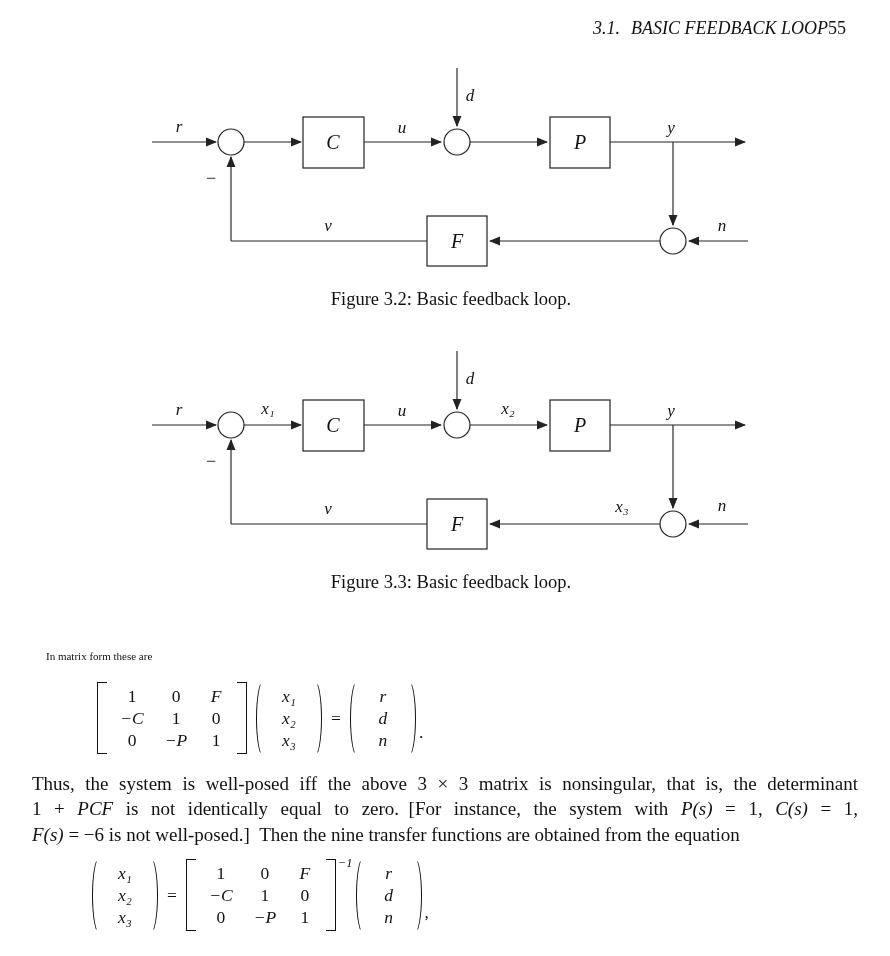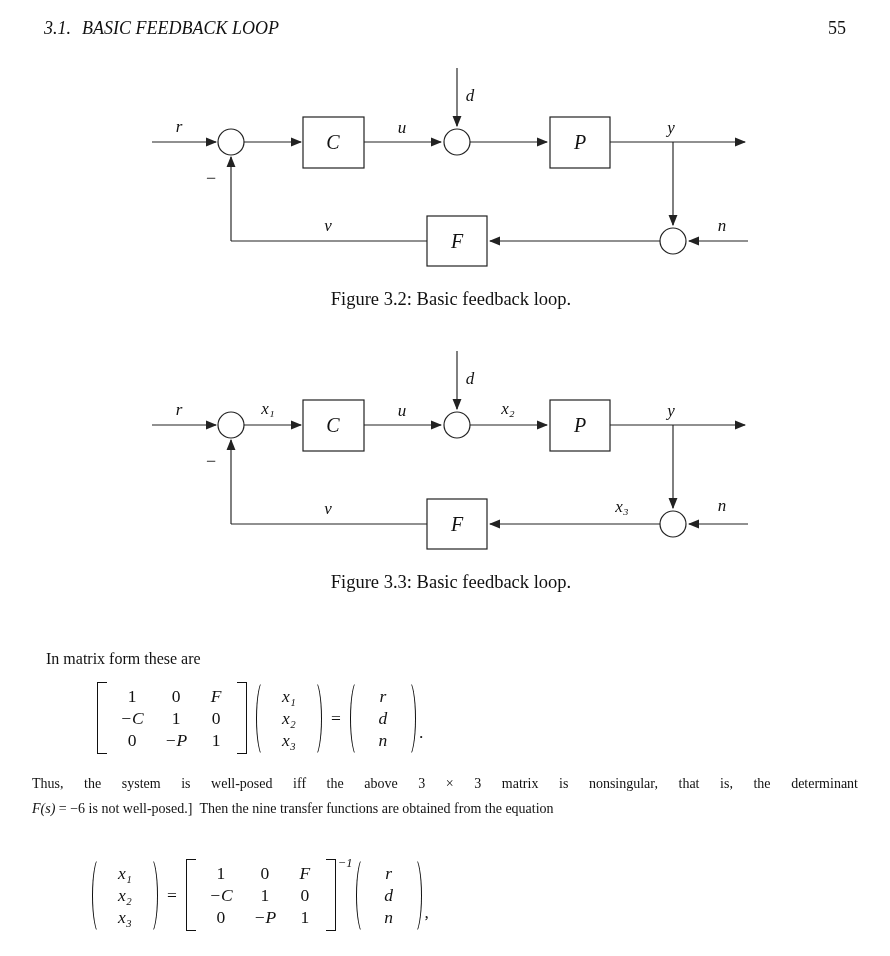--- a/index.html
+++ b/index.html
@@ -1,38 +1,38 @@
 <!DOCTYPE html>
 <html><head>
 <meta charset="utf-8">
 <style>
   html,body{margin:0;padding:0;background:#ffffff;}
   .page{position:relative;width:890px;height:956px;background:#fff;overflow:hidden;
         font-family:"Liberation Serif","DejaVu Serif",serif;color:#111;}
   
   .header{position:absolute;left:44px;right:44px;top:18px;display:flex;
-          justify-content:space-between;font-size:18px;gap:28px;}
+          justify-content:flex-end;font-size:18px;}
   .header-left{font-style:italic;}
   .header-title{margin-left:11px;}
   
   svg.diagrams{position:absolute;left:0;top:0;}
   svg .wire{stroke:#222;stroke-width:1.15;fill:none;}
   svg .box{stroke:#222;stroke-width:1.2;fill:#fff;}
   svg .junc{stroke:#222;stroke-width:1.2;fill:#fff;}
   svg text{font-family:"Liberation Serif","DejaVu Serif",serif;font-style:italic;
            font-size:17px;fill:#111;text-anchor:middle;}
   svg text.blk{font-size:20px;}
   svg text.minus{font-style:normal;font-size:18px;}
   
   .caption{position:absolute;left:6px;width:890px;text-align:center;font-size:18.5px;white-space:nowrap;}
   .cap32{top:289px;}
   .cap33{top:572px;}
   
-  .intro{position:absolute;left:46px;top:650px;font-size:16px;}
-  .para{position:absolute;left:32px;top:771px;width:826px;font-size:14px;line-height:25.4px;}
+  .intro{position:absolute;left:46px;top:650px;font-size:11px;}
+  .para{position:absolute;left:32px;top:771px;width:826px;font-size:19px;line-height:25.4px;}
   .pline{white-space:nowrap;}
   .just{text-align:justify;text-align-last:justify;}
   .para i{font-style:italic;}
   
   .eq{position:absolute;display:flex;align-items:center;}
   .eq1{left:97px;top:681px;height:74px;}
   .eq2{left:92px;top:855px;height:80px;}
   .sqb-l{width:9px;height:70px;border:1.7px solid #111;border-right:none;}
   .sqb-r{width:9px;height:70px;border:1.7px solid #111;border-left:none;}
   .par-l{width:13px;height:75px;border:1.6px solid transparent;border-left-color:#111;border-radius:50%;}
@@ -164,20 +164,23 @@
       <span>n</span>
     </div>
     <div class="par-r"></div>
     <div class="tail">.</div>
   </div>
 
   <div class="para">
     <div class="pline just">
       <span>Thus, the system is well-posed iff the above 3 × 3 matrix is nonsingular, that is, the determinant</span>
     </div>
+    <div class="pline just">
+      <span>1 + </span><i>PCF</i><span> is not identically equal to zero. [For instance, the system with </span><i>P(s)</i><span> = 1, </span><i>C(s)</i><span> = 1,</span>
+    </div>
     <div class="pline">
       <i>F(s)</i><span> = −6 is not well-posed.] Then the nine transfer functions are obtained from the equation</span>
     </div>
   </div>
 
   <div class="eq eq2">
     <div class="par-l"></div>
     <div class="vcol">
       <span>x₁</span>
       <span>x₂</span>

